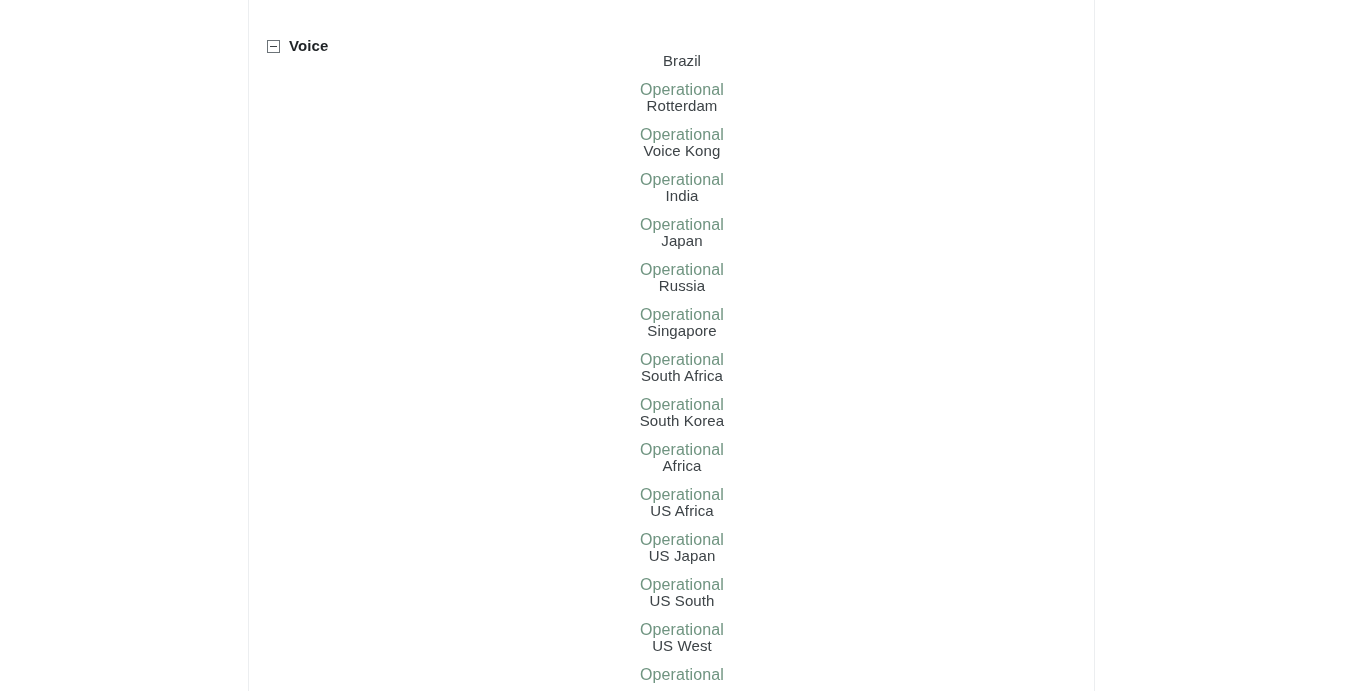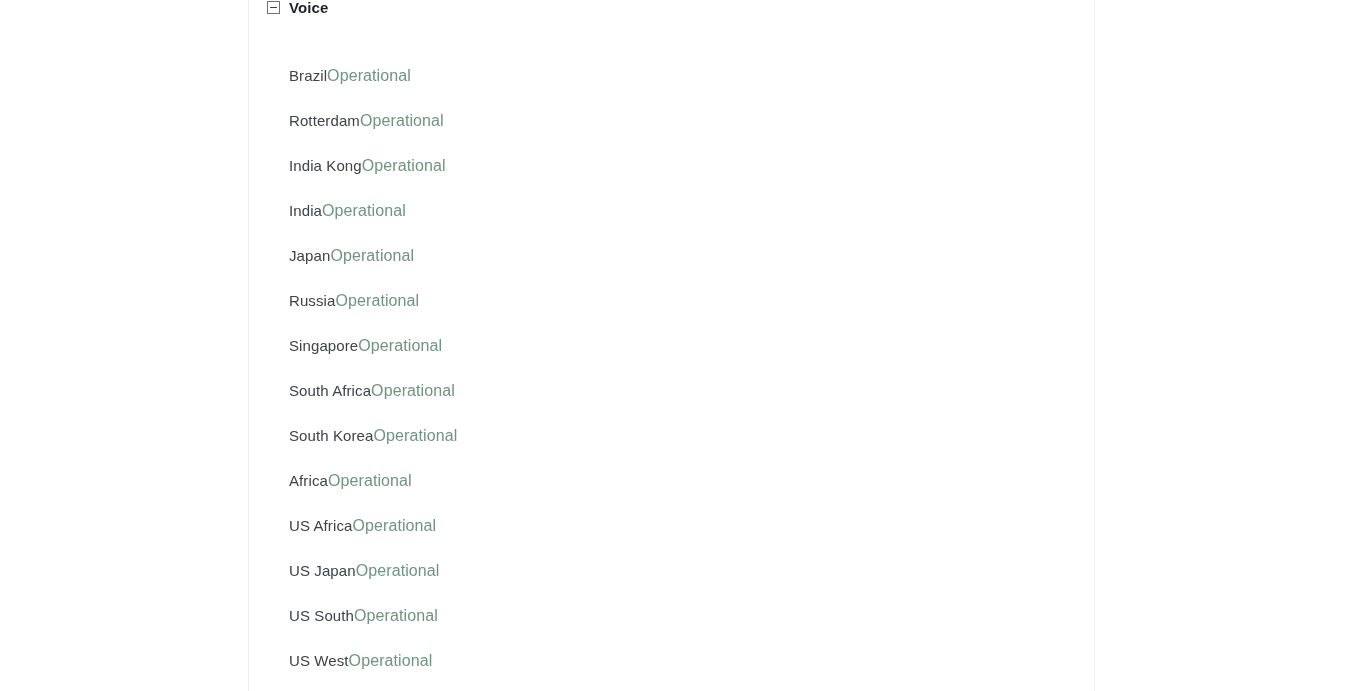--- a/index.html
+++ b/index.html
@@ -36,21 +36,21 @@
   }
 
   
   .group-header {
     position: absolute;
     left: 0;
     top: 0;
     width: 100%;
     height: 53px;
     display: flex;
-    align-items: flex-start;
+    align-items: flex-end;
     padding-left: 18px;
     box-sizing: border-box;
   }
 
   .collapse-icon {
     width: 13px;
     height: 13px;
     flex: 0 0 13px;
     position: relative;
     display: block;
@@ -73,22 +73,24 @@
     left: 0;
     top: 53px;
     width: 100%;
   }
 
   .region-row {
     position: relative;
     height: 45px;
     display: flex;
     align-items: center;
+    justify-content: space-between;
     padding: 0 19px 0 40px;
     box-sizing: border-box;
+    flex-direction: column;
   }
 
   .region-name {
     font-size: 15px;
     color: #3d4347;
     line-height: 1;
     letter-spacing: 0.1px;
     white-space: nowrap;
   }
 
@@ -119,21 +121,21 @@
     <div class="region-list">
         <div class="region-row">
     <span class="region-name">Brazil</span>
     <span class="region-status">Operational</span>
   </div>
         <div class="region-row">
     <span class="region-name">Rotterdam</span>
     <span class="region-status">Operational</span>
   </div>
         <div class="region-row">
-    <span class="region-name">India Kong</span>
+    <span class="region-name">Voice Kong</span>
     <span class="region-status">Operational</span>
   </div>
         <div class="region-row">
     <span class="region-name">India</span>
     <span class="region-status">Operational</span>
   </div>
         <div class="region-row">
     <span class="region-name">Japan</span>
     <span class="region-status">Operational</span>
   </div>

